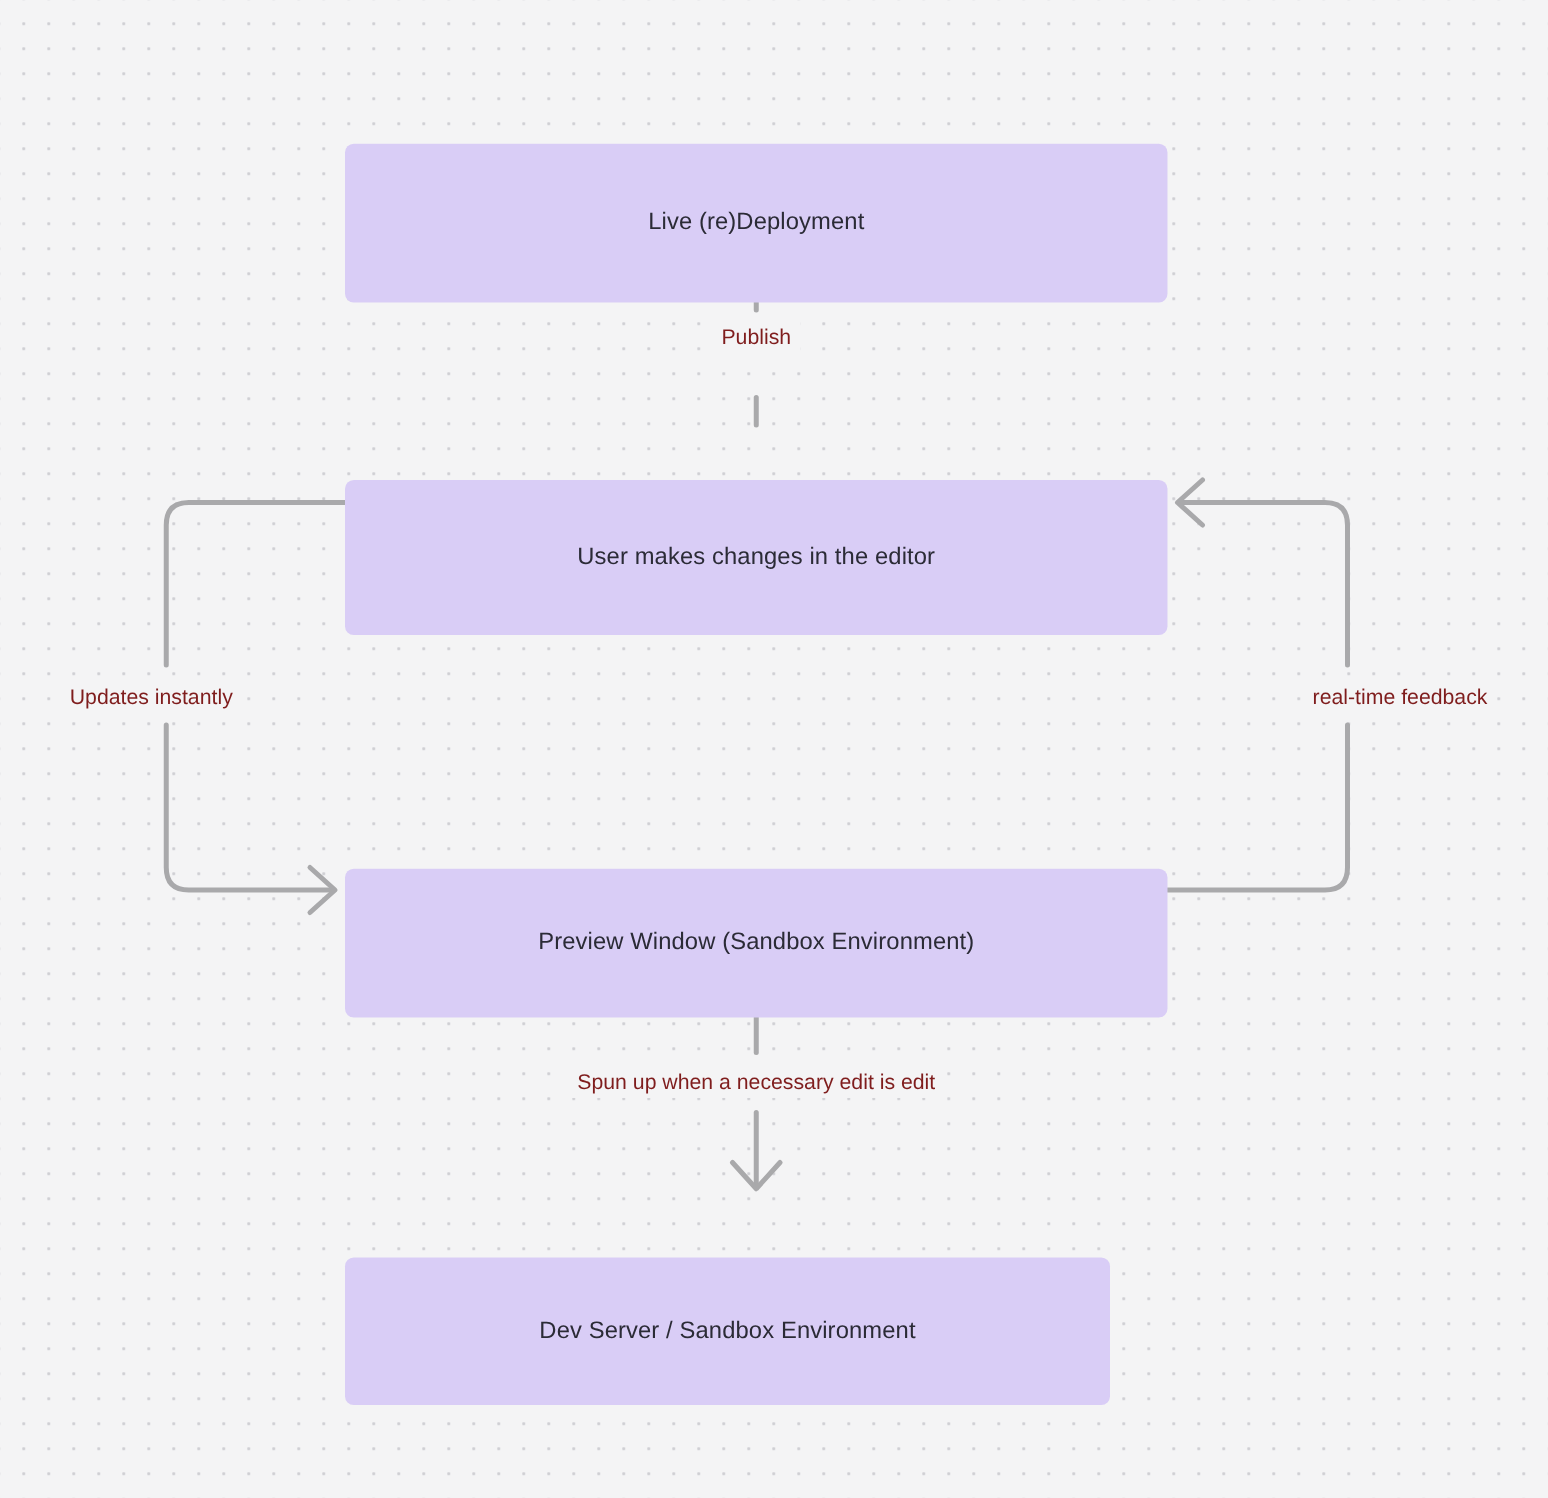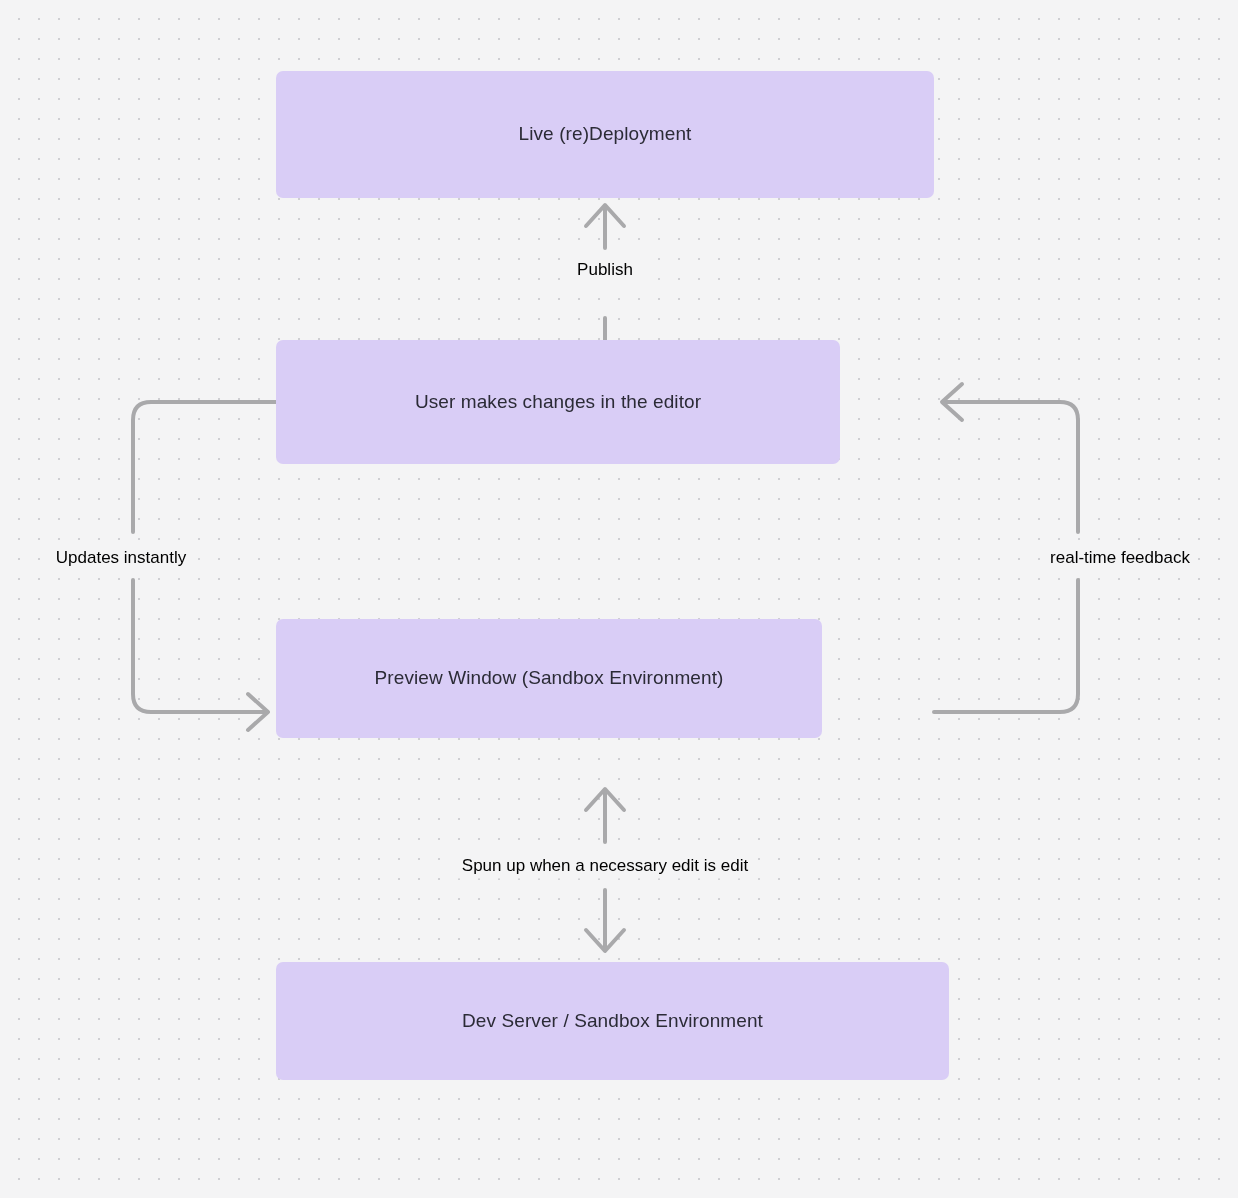--- a/index.html
+++ b/index.html
@@ -29,33 +29,34 @@
     pointer-events: none;
   }
   .node {
     position: absolute;
     background: #d9cdf6;
     border-radius: 7px;
     display: flex;
     align-items: center;
     justify-content: center;
     box-sizing: border-box;
+    margin-top: 44px;
   }
   .node-label {
     font-size: 19px;
     color: #2b2b36;
     letter-spacing: 0.1px;
     text-align: center;
     line-height: 1.3;
     padding: 0 14px;
   }
   .edge-label {
     position: absolute;
     font-size: 17px;
-    color: #000000;
+    color: #7f1d1d;
     white-space: nowrap;
     background: #f4f4f5;
     padding: 2px 7px;
     line-height: 1.25;
   }
   .edge-label.center {
     transform: translate(-50%, -50%);
   }
 </style>
 </head>
@@ -88,29 +89,29 @@
       <path d="M 586 810 L 605 789 L 624 810" stroke="#a9a9ab" stroke-width="4" fill="none" stroke-linecap="round" stroke-linejoin="round"></path>
       <path d="M 605 890 L 605 950" stroke="#a9a9ab" stroke-width="4" fill="none" stroke-linecap="round"></path>
       <path d="M 586 930 L 605 951 L 624 930" stroke="#a9a9ab" stroke-width="4" fill="none" stroke-linecap="round" stroke-linejoin="round"></path>
     </g>
   </svg>
 
   <div class="node" style="left:276px; top:71px; width:658px; height:127px;">
     <span class="node-label">Live (re)Deployment</span>
   </div>
 
-  <div class="node" style="left:276px; top:340px; width:564px; height:124px;">
+  <div class="node" style="left:276px; top:340px; width:658px; height:124px;">
     <span class="node-label">User makes changes in the editor</span>
   </div>
 
-  <div class="node" style="left:276px; top:619px; width:546px; height:119px;">
+  <div class="node" style="left:276px; top:651px; width:658px; height:119px;">
     <span class="node-label">Preview Window (Sandbox Environment)</span>
   </div>
 
-  <div class="node" style="left:276px; top:962px; width:673px; height:118px;">
+  <div class="node" style="left:276px; top:962px; width:612px; height:118px;">
     <span class="node-label">Dev Server / Sandbox Environment</span>
   </div>
 
   <div class="edge-label center" style="left:605px; top:270px;">Publish</div>
 
   <div class="edge-label center" style="left:121px; top:558px;">Updates instantly</div>
 
   <div class="edge-label center" style="left:1078px; top:558px;margin-left:42px;">real-time feedback</div>
 
   <div class="edge-label center" style="left:605px; top:866px;">Spun up when a necessary edit is edit</div>

